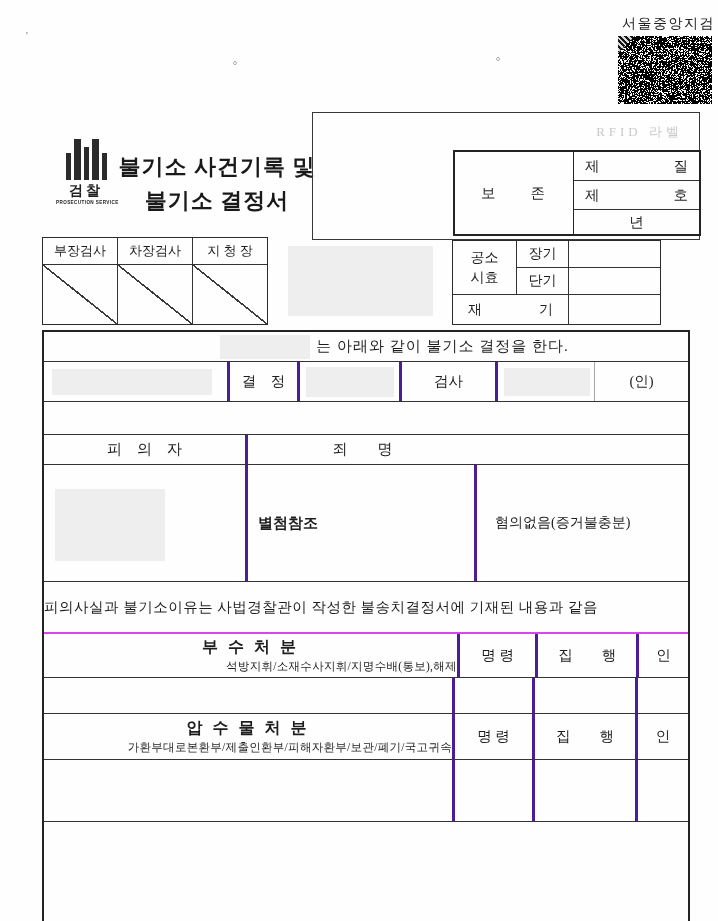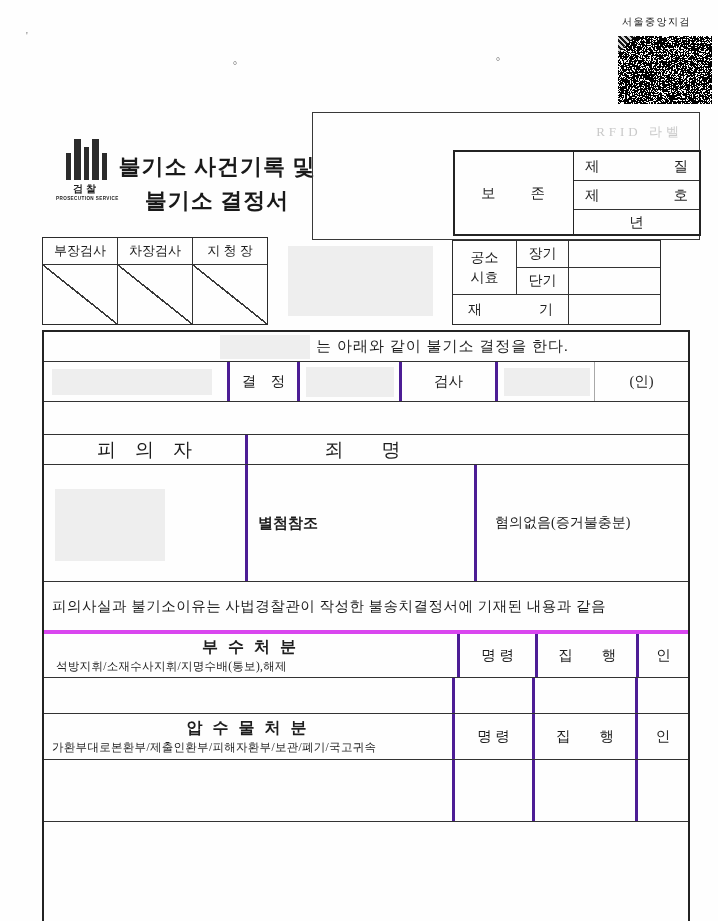--- a/index.html
+++ b/index.html
@@ -5,32 +5,32 @@
   html,body{margin:0;padding:0;background:#888;}
   .page{
     position:relative;width:718px;height:921px;background:#fefefe;
     margin:0 auto;overflow:hidden;
     font-family:"Liberation Serif",serif;color:#1d1d1d;
   }
   .abs{position:absolute;}
   
   .artifact{color:#666;font-size:10px;}
   
-  .district{font-size:10px;letter-spacing:1.5px;color:#222;}
+  .district{font-size:14px;letter-spacing:1.5px;color:#222;}
   .barcode{overflow:hidden;}
   .barcode-corner{
     position:absolute;left:0;top:0;width:17px;height:17px;
     background:repeating-linear-gradient(45deg,#161616 0 2px,#d9d9d9 2px 4px);
     clip-path:polygon(0 0,100% 0,0 100%);
   }
   
   .logo{width:60px;text-align:center;}
   .logo-bars{display:flex;justify-content:center;align-items:flex-end;gap:3px;height:42px;}
   .logo-bars i{display:block;background:#2b2b2b;}
-  .logo-kr{font-weight:bold;font-size:10px;letter-spacing:3px;margin-top:2px;}
+  .logo-kr{font-weight:bold;font-size:14px;letter-spacing:3px;margin-top:2px;}
   .logo-en{font-family:"Liberation Sans",sans-serif;font-weight:bold;font-size:4.6px;letter-spacing:.4px;color:#222;white-space:nowrap;}
   .doc-title{width:210px;text-align:center;font-size:22px;font-weight:bold;line-height:34px;letter-spacing:1px;color:#191919;}
   
   .rfid-box{border:1.5px solid #383838;box-sizing:border-box;}
   .rfid-label{position:absolute;right:16px;top:10px;font-size:13px;letter-spacing:4px;color:#c9c9c9;}
   .pres-table{position:absolute;left:140px;top:37px;width:248px;height:86px;
     border:2px solid #232323;box-sizing:border-box;display:grid;
     grid-template-columns:119px 1fr;grid-template-rows:29px 29px 1fr;font-size:14.5px;}
   .pres-left{grid-row:1/4;border-right:1.5px solid #232323;display:flex;align-items:center;justify-content:center;letter-spacing:2px;}
   .pres-cell{display:flex;align-items:center;justify-content:space-between;padding:0 11px;box-sizing:border-box;}
@@ -59,33 +59,33 @@
   .redact{background:#eeeeee;}
   
   .doc-table{left:42px;top:330px;width:648px;height:591px;border:2px solid #232323;border-bottom:none;box-sizing:border-box;font-size:14.5px;}
   .row{display:flex;box-sizing:border-box;border-bottom:1px solid #333;align-items:stretch;}
   .cell{box-sizing:border-box;border-right:3px solid #4c1d95;display:flex;align-items:center;justify-content:center;}
   .cell:last-child{border-right:none;}
   .r1{height:30px;align-items:center;padding-left:176px;gap:6px;font-size:15px;}
   .r1 .sentence{letter-spacing:1px;}
   .r2{height:40px;}
   .r3{height:33px;}
-  .r4{height:30px;font-size:19px;}
+  .r4{height:30px;font-size:15px;}
   .r5{height:117px;}
   .r5 .cell{align-items:center;justify-content:flex-start;}
-  .r6{height:52px;border-bottom:4px solid #d946ef;align-items:center;padding-left:8px;letter-spacing:.5px;}
+  .r6{height:52px;border-bottom:2px solid #d946ef;align-items:center;padding-left:0;letter-spacing:.5px;}
   .r7{height:44px;}
   .r8{height:36px;}
   .r9{height:46px;}
   .r10{height:62px;}
   .r11{height:30px;border-bottom:2px solid #555;align-items:center;justify-content:center;font-size:15px;}
   .r12{height:71px;border-bottom:none;}
   .sec-head{flex-direction:column;justify-content:center;align-items:stretch;}
   .sec-title{text-align:center;font-weight:bold;font-size:16px;letter-spacing:3px;}
-  .sec-sub{font-size:11.5px;padding-left:12px;margin-top:1px;letter-spacing:.3px;}
+  .sec-sub{font-size:11.5px;padding-left:12px;margin-top:1px;letter-spacing:.3px;text-align:right;}
   .w-order{width:80px;}
   .w-exec{width:103px;}
   .w-seal{width:50px;}
   .charge-val{font-weight:bold;font-size:15px;padding-left:10px;}
   .main-val{padding-left:18px;font-size:14px;}
   .faint-divider{border-right:1px solid #a8a8a8;}
 </style>
 </head>
 <body>
 

